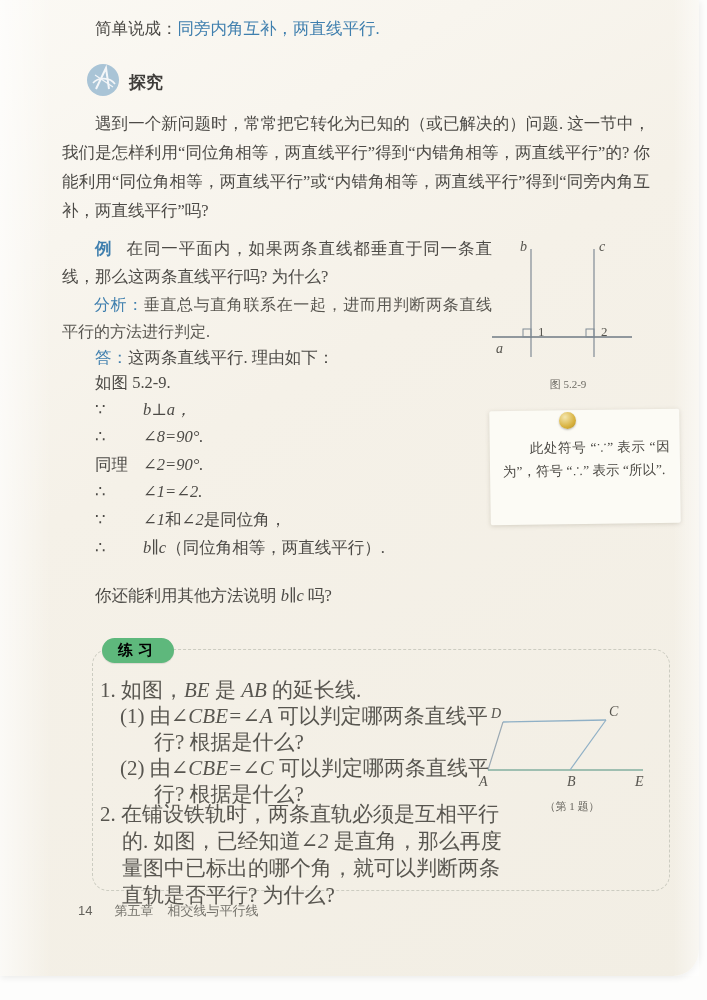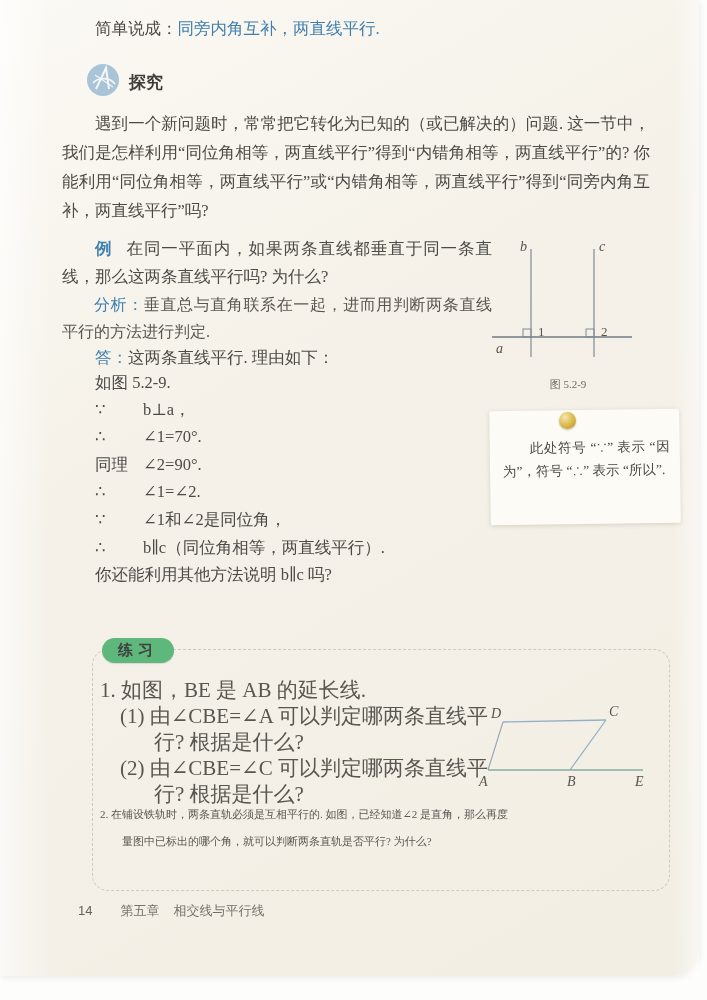--- a/index.html
+++ b/index.html
@@ -10,64 +10,64 @@
         border-bottom-right-radius:26px;box-shadow:1px 2px 6px rgba(0,0,0,.07);}
   .page::before{content:"";position:absolute;left:0;top:0;bottom:0;width:52px;
         background:linear-gradient(to right,rgba(255,255,255,.65),rgba(255,255,255,0));pointer-events:none;}
   .page::after{content:"";position:absolute;right:0;top:0;bottom:0;width:26px;
         background:linear-gradient(to left,rgba(255,255,255,.5),rgba(255,255,255,0));pointer-events:none;}
 
   .abs{position:absolute;}
   .body-text{font-size:16.5px;color:#4c4a46;line-height:29px;}
   .blue{color:#3f7fae;}
   .kai{color:#585650;}
-  .math{font-family:"Liberation Serif","DejaVu Serif",serif;}
+  .math{font-style:italic;font-family:"Liberation Serif","DejaVu Serif",serif;}
 
   .intro{left:95px;top:18px;font-size:16.5px;color:#4c4a46;}
   .explore-icon{left:86px;top:63px;width:34px;height:34px;}
   .explore-title{left:129px;top:71px;font-size:17px;font-weight:bold;color:#3f3d3a;
         font-family:Liberation Sans, sans-serif;}
   .explore-body{left:62px;top:109px;width:588px;text-align:justify;text-indent:2em;}
 
   .example{left:62px;top:235px;width:430px;text-align:justify;line-height:28px;text-indent:2em;}
   .example .lbl{font-weight:bold;margin-right:14px;}
   .analysis{left:62px;top:291px;width:430px;text-align:justify;line-height:27px;text-indent:2em;font-size:16px;}
   .answer{left:62px;top:344px;width:560px;line-height:27px;text-indent:2em;}
   .ref{left:95px;top:372px;font-size:16.5px;color:#4c4a46;}
 
   .proof{left:95px;top:399px;width:420px;}
   .proof-row{display:flex;height:27.5px;align-items:baseline;font-size:16.5px;color:#4c4a46;}
   .proof-sym{width:48px;flex:none;color:#4c4a46;}
-  .question{left:95px;top:564px;font-size:16.5px;color:#4c4a46;}
+  .question{left:95px;top:585px;font-size:16.5px;color:#4c4a46;}
 
   .fig1{left:468px;top:237px;width:200px;text-align:center;}
   .fig-caption{font-size:11px;color:#6b6962;margin-top:4px;}
   .fig-label{font-size:14px;fill:#56544e;font-style:italic;font-family:"Liberation Serif",serif;}
   .fig-num{font-size:13px;fill:#56544e;font-style:normal;}
 
   .note-card{left:490px;top:410px;width:190px;height:114px;background:#fcfbf5;
         box-shadow:0 1px 4px rgba(120,110,90,.25);transform:rotate(-0.8deg);border-radius:2px;}
   .note-text{padding:26px 10px 8px 13px;font-size:13.5px;line-height:23px;color:#4a4843;
         text-indent:2em;text-align:justify;}
   .pin{left:559px;top:412px;width:17px;height:17px;border-radius:50%;
         background:radial-gradient(circle at 35% 30%,#f4e6ae,#d8b23f 60%,#b08c22);box-shadow:0 1px 2px rgba(0,0,0,.25);}
 
   .practice-box{left:92px;top:649px;width:576px;height:240px;border:1.5px dashed #ccccc1;border-radius:16px;}
-  .badge{left:102px;top:638px;background:#5eb87c;color:#404040;font-weight:bold;
+  .badge{left:102px;top:638px;background:#5eb87c;color:#000000;font-weight:bold;
         font-family:Liberation Sans, sans-serif;
         font-size:15px;padding:3px 16px;border-radius:14px;letter-spacing:5px;box-shadow:0 1px 1px rgba(0,0,0,.1);}
   .p1{left:100px;top:677px;width:394px;font-size:21px;line-height:26px;}
   .p-sub{margin-left:20px;padding-left:34px;text-indent:-34px;}
-  .p2{left:100px;top:801px;width:396px;font-size:11px;line-height:27px;padding-left:22px;text-indent:-22px;}
+  .p2{left:100px;top:801px;width:396px;font-size:21px;line-height:27px;padding-left:22px;text-indent:-22px;}
 
   .fig2{left:473px;top:696px;width:198px;text-align:center;}
 
   .footer{left:78px;top:902px;font-size:13px;color:#64625c;
         font-family:"Liberation Sans","DejaVu Sans",sans-serif;}
-  .footer .chap{margin-left:28px;color:#73716a;}
+  .footer .chap{margin-left:22px;color:#73716a;}
   .footer .ttl{margin-left:14px;color:#73716a;}
 </style>
 </head>
 <body>
 
 <div class="stage">
   <div class="page">
 
     <div class="abs intro">
       <span>简单说成：</span><span class="blue">同旁内角互补，两直线平行.</span>
@@ -96,21 +96,21 @@
     <div class="abs ref">如图 5.2-9.</div>
 
     <div class="abs proof">
       <div class="proof-row">
         <span class="proof-sym">∵</span>
           <span class="math">b⊥a，</span>
           <span></span>
       </div>
       <div class="proof-row">
         <span class="proof-sym">∴</span>
-          <span class="math">∠1=70°.</span>
+          <span class="math">∠8=90°.</span>
       </div>
       <div class="proof-row">
         <span class="proof-sym">同理</span>
           <span class="math">∠2=90°.</span>
       </div>
       <div class="proof-row">
         <span class="proof-sym">∴</span>
           <span class="math">∠1=∠2.</span>
       </div>
       <div class="proof-row">
@@ -172,20 +172,21 @@
         <line x1="30" y1="26" x2="133" y2="24" stroke="#8fb0c6" stroke-width="1.3"></line>
         <line x1="15" y1="74" x2="170" y2="74" stroke="#83af9f" stroke-width="1.3"></line>
         <line x1="15" y1="74" x2="30" y2="26" stroke="#9aa8b2" stroke-width="1.2"></line>
         <line x1="97" y1="74" x2="133" y2="24" stroke="#8fb0c6" stroke-width="1.2"></line>
         <text x="18" y="22" class="fig-label">D</text>
         <text x="136" y="20" class="fig-label">C</text>
         <text x="6" y="90" class="fig-label">A</text>
         <text x="94" y="90" class="fig-label">B</text>
         <text x="162" y="90" class="fig-label">E</text>
       </svg>
+      <div class="fig-caption">（第 1 题）</div>
     </div>
 
     <div class="abs p2 kai">
       <span>2. 在铺设铁轨时，两条直轨必须是互相平行的. 如图，已经知道</span><span class="math">∠2</span><span> 是直角，那么再度量图中已标出的哪个角，就可以判断两条直轨是否平行? 为什么?</span>
     </div>
 
     <div class="abs footer">
       <span>14</span><span class="chap">第五章</span><span class="ttl">相交线与平行线</span>
     </div>
 

